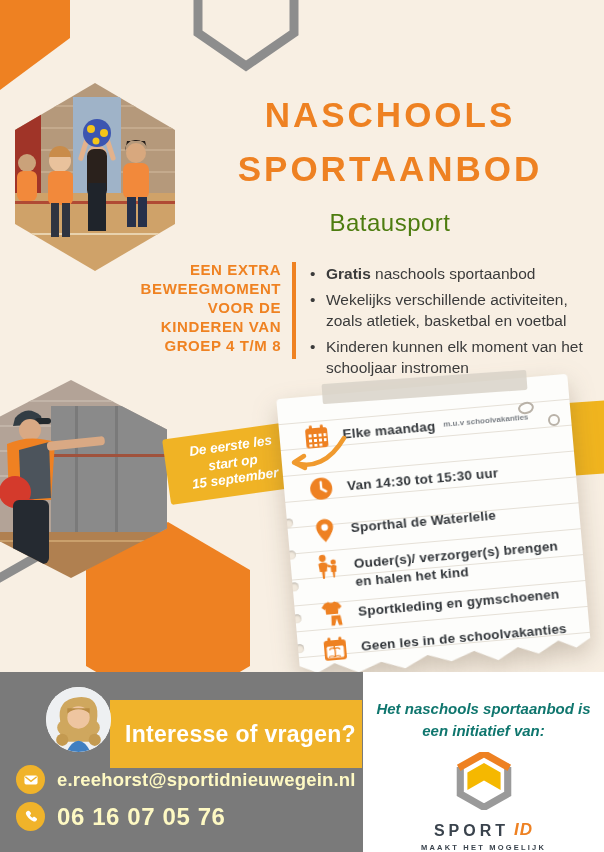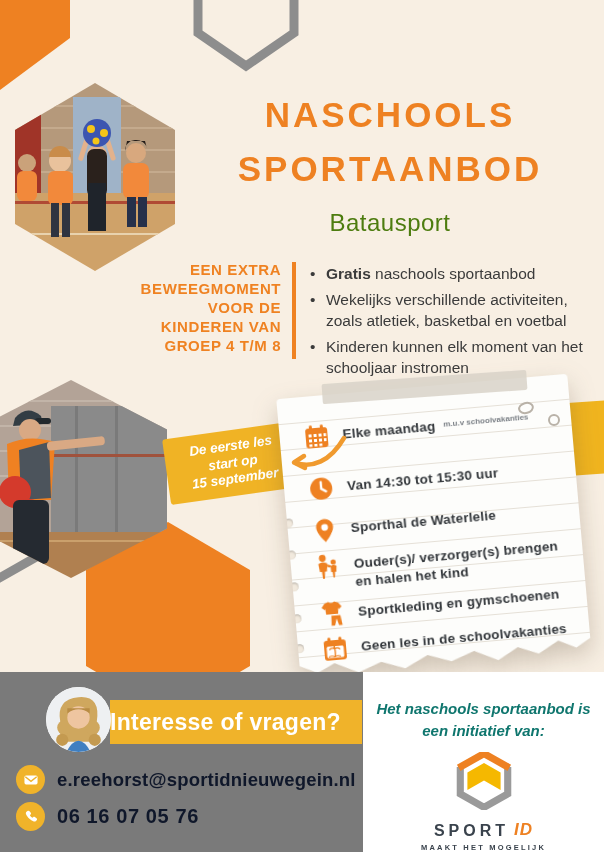--- a/index.html
+++ b/index.html
@@ -58,29 +58,29 @@
   .doodle{position:absolute;border:2px solid #b9b2a8;border-radius:50%;z-index:5;background:transparent;}
   .doodle.d1{left:518px;top:402px;width:12px;height:8px;transform:rotate(-15deg);}
   .doodle.d2{left:548px;top:414px;width:8px;height:8px;}
   .swoosh{position:absolute;left:284px;top:432px;z-index:6;}
 
   
   .bottom{position:absolute;left:0;top:672px;width:604px;height:180px;display:flex;z-index:5;}
   .panel-gray{position:relative;width:363px;height:180px;background:#7a7a7a;flex:none;}
   .avatar{position:absolute;left:46px;top:15px;width:65px;height:65px;border-radius:50%;
           overflow:hidden;background:#fff;z-index:2;}
-  .banner{position:absolute;left:110px;top:28px;width:252px;height:44px;background:#f0b32a;
-          display:flex;align-items:center;box-sizing:border-box;z-index:1;}
+  .banner{position:absolute;left:110px;top:28px;width:252px;height:68px;background:#f0b32a;
+          display:flex;align-items:center;padding-left:15px;box-sizing:border-box;z-index:1;}
   .banner span{color:#fff;font-size:23px;font-weight:600;letter-spacing:.3px;}
   .contact{position:absolute;left:16px;top:93px;}
   .c-row{display:flex;align-items:center;margin-bottom:8px;}
   .c-ic{width:29px;height:29px;border-radius:50%;background:#f0b32a;flex:none;margin-right:12px;
         display:flex;align-items:center;justify-content:center;}
-  .c-text{color:#0f172a;font-size:18.5px;font-weight:600;letter-spacing:.2px;}
-  .c-text.phone{font-size:20px;letter-spacing:.6px;}
+  .c-text{color:#fef9c3;font-size:18.5px;font-weight:600;letter-spacing:.2px;}
+  .c-text.phone{font-size:24px;letter-spacing:.6px;}
 
   .panel-white{flex:1;background:#ffffff;display:flex;flex-direction:column;align-items:center;
                padding-top:26px;box-sizing:border-box;}
   .init-text{font-style:italic;font-weight:700;font-size:15px;color:#0f766e;line-height:1.45;text-align:center;}
   .logo{margin-top:10px;}
   .logo-line{display:flex;align-items:flex-end;margin-top:10px;}
   .logo-sport{font-size:16px;font-weight:700;letter-spacing:4px;color:#3a434d;}
   .logo-id{font-size:17px;font-style:italic;font-weight:800;color:#ee8122;margin-left:5px;letter-spacing:1px;}
   .logo-tag{font-size:7.5px;font-weight:700;letter-spacing:2.2px;color:#3a434d;margin-top:3px;}
 </style>

